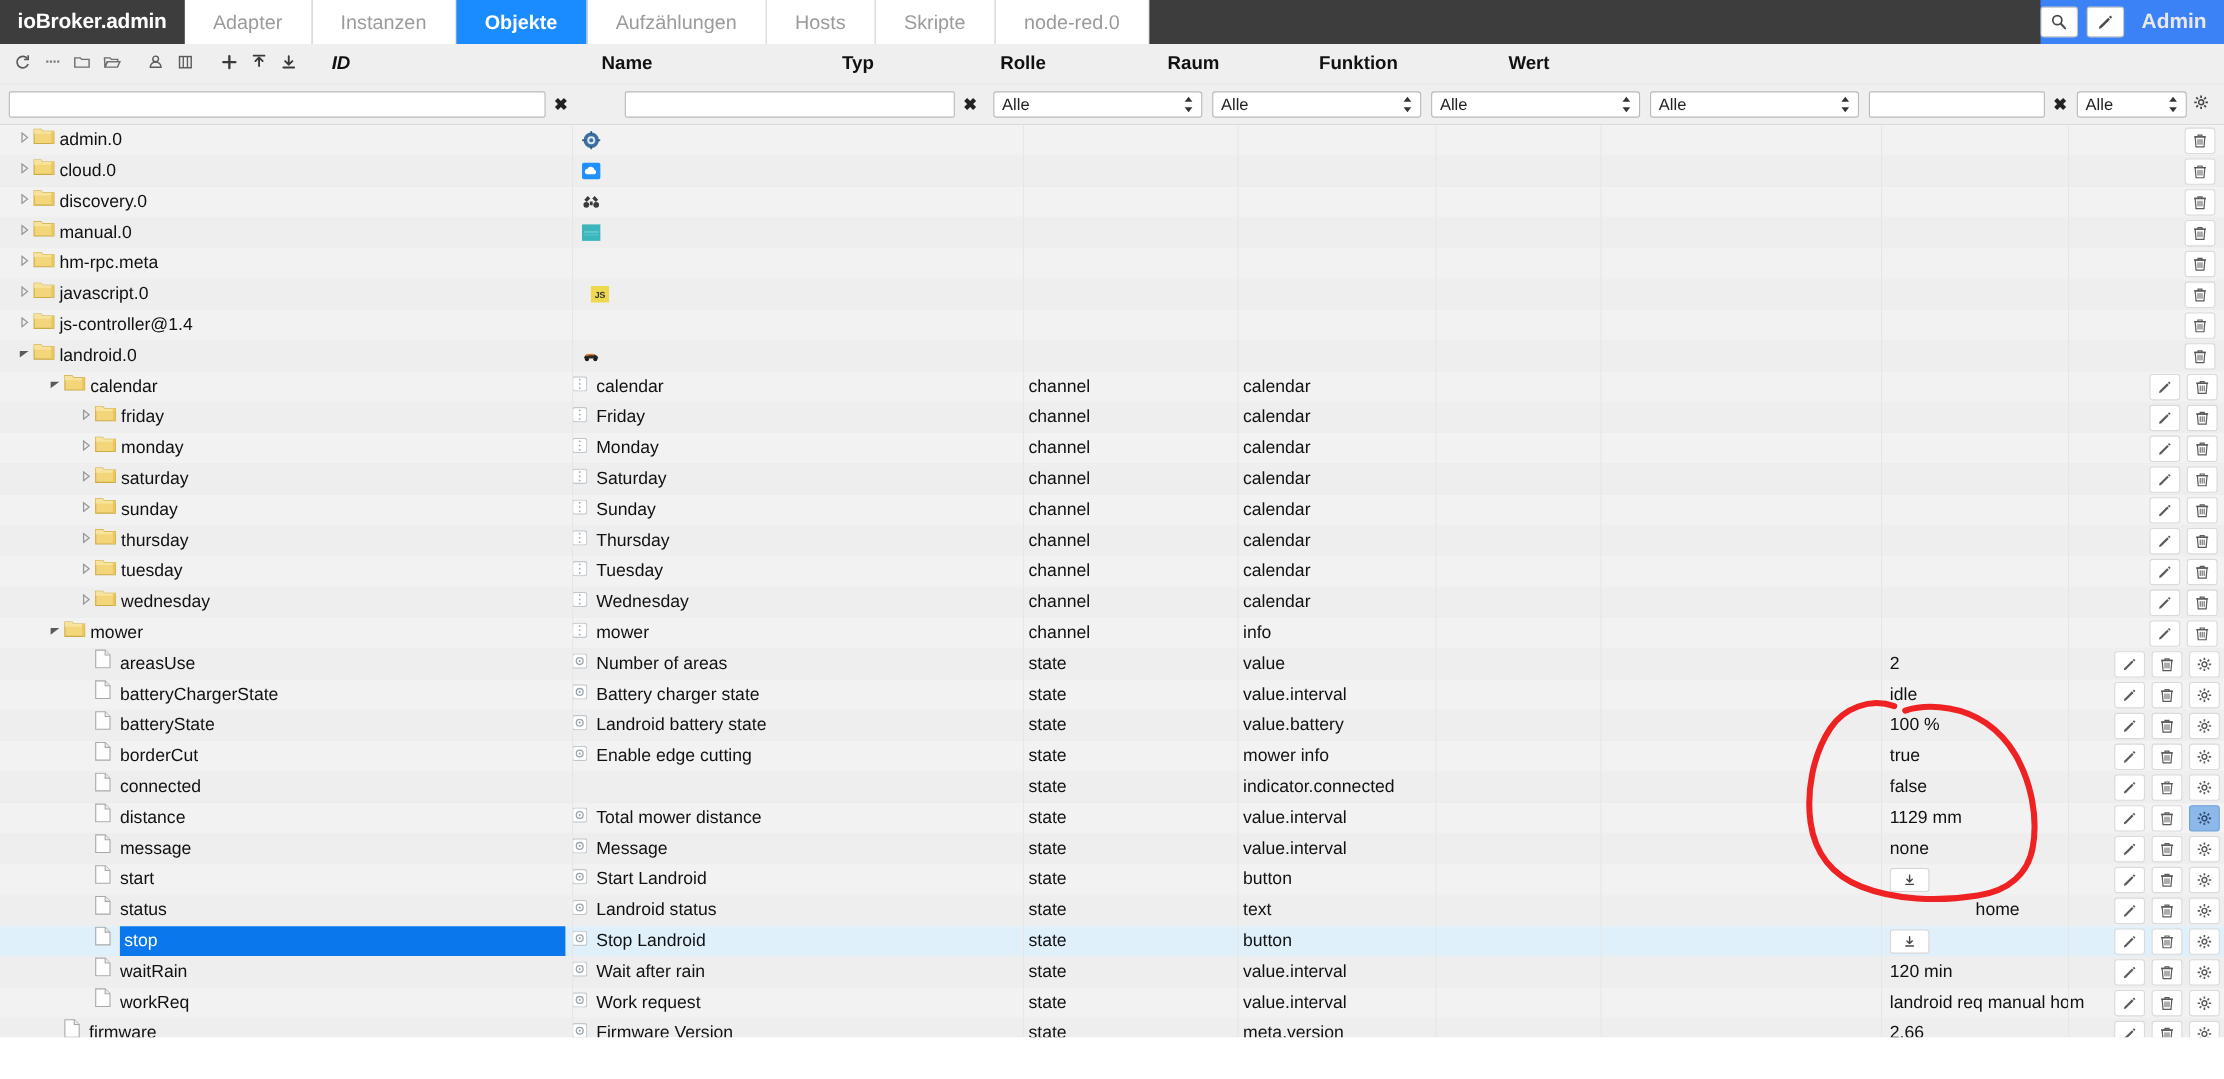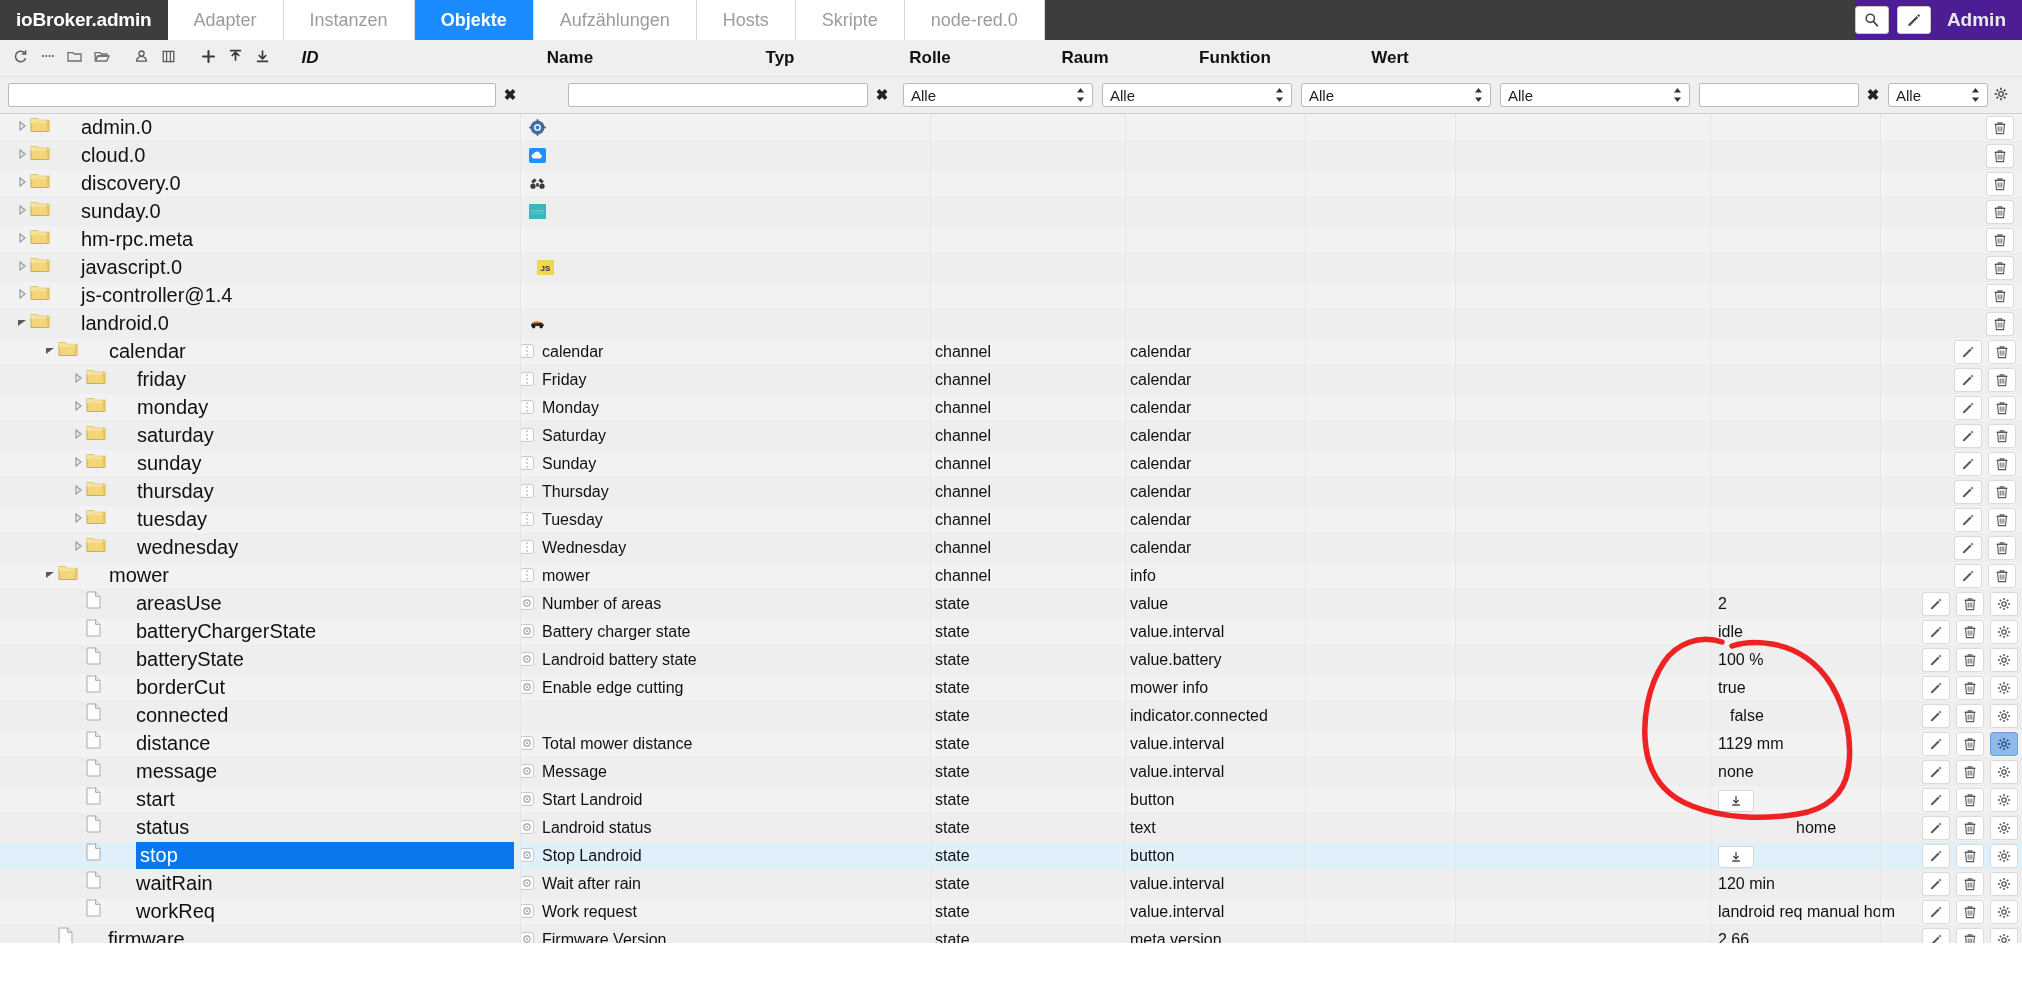--- a/index.html
+++ b/index.html
@@ -17,21 +17,21 @@
     background:#3d3d3d;color:#ffffff;font-weight:bold;font-size:19px;
     display:flex;align-items:center;padding:0 16px;letter-spacing:-.2px;
   }
   .tabs{display:flex;align-items:stretch;flex:0 0 auto;}
   .tab{
     background:#ffffff;color:#9b9b9b;font-size:18px;display:flex;align-items:center;
     padding:0 26px;border-right:1px solid #d9d9d9;cursor:pointer;white-space:nowrap;
   }
   .tab.active{background:#1a8cff;color:#ffffff;font-weight:bold;}
   .topbar-fill{flex:1;background:#3d3d3d;}
-  .topbar-right{display:flex;align-items:center;gap:8px;padding-right:16px;background:#4c1d95;}
+  .topbar-right{display:flex;align-items:center;gap:8px;padding-right:16px;background:#3b82f6;}
   .icon-btn{
     width:32px;height:26px;background:#ffffff;border:1px solid #c8c8c8;border-radius:3px;
     display:flex;align-items:center;justify-content:center;cursor:pointer;
   }
   .icon-btn svg{display:block;}
   .admin-label{color:#e8e8e8;font-size:19px;font-weight:bold;padding-left:8px;}
 
   
   .headerbar{
     height:36px;background:#efefef;border-bottom:1px solid #e2e2e2;
@@ -78,21 +78,21 @@
   .row.alt{background:#eeeeee;}
   .row.sel{background:#dff0fb;}
   .cell{position:absolute;top:0;height:27px;line-height:27px;font-size:16px;color:#111;
         white-space:nowrap;overflow:hidden;}
   .c-id{left:0;}
   .idinner{display:flex;align-items:center;height:27px;}
   .arrow{width:16px;text-align:center;font-size:11px;color:#8a8a8a;flex:0 0 16px;}
   .arrow.open{color:#4a4a4a;}
   .folder{flex:0 0 20px;margin-right:4px;}
   .docicon{flex:0 0 18px;margin-right:5px;}
-  .idtext{font-size:20px;color:#111;margin-left:27px;}
+  .idtext{font-size:16px;color:#111;}
   .row.sel .idhl{background:#0a78ec;color:#fff;padding:2px 6px 3px 4px;}
 
   .c-icon{width:34px;text-align:center;}
   .nameicon{display:inline-block;vertical-align:middle;margin-right:8px;}
   .c-name{}
   .c-wert{}
 
   .acts{position:absolute;top:2px;display:flex;gap:6px;}
   .abtn{
     width:26px;height:22px;background:#fff;border:1px solid #dadada;border-radius:3px;
@@ -420,21 +420,21 @@
         <div class="cell c-id" style="left: 14px; width: 500px;">
           <div class="idinner">
             <span class="arrow"><svg width="10" height="10" viewBox="0 0 10 10">
                 <path d="M3 1 L8 5 L3 9 Z" fill="none" stroke="#9a9a9a" stroke-width="1.2"></path>
               </svg></span>
             <span class="folder"><svg width="20" height="17" viewBox="0 0 20 17">
                 <path d="M1 2.5 h6.4 l1.3 1.8 H19 v11.2 H1 Z" fill="#f3d679" stroke="#cbab46" stroke-width="1"></path>
                 <path d="M1 2.5 h6.4 l1.3 1.8 H19 v2.4 H1 Z" fill="#f7e39c" stroke="none"></path>
                 <rect x="16.6" y="4.3" width="2.4" height="11.2" fill="#e8c75e"></rect>
               </svg></span>
-            <span class="idtext">sunday.0</span>
+            <span class="idtext">manual.0</span>
           </div>
         </div>
         <div class="cell c-icon" style="left: 520px; display: flex; align-items: center; justify-content: center;">
           <svg width="17" height="17" viewBox="0 0 17 17">
             <rect x="0" y="1" width="17" height="15" fill="#3cb6bd"></rect>
             <rect x="2" y="7.3" width="13" height="1.2" fill="#6fd0d4"></rect>
             <rect x="2" y="10" width="13" height="1" fill="#58c6ca"></rect>
           </svg>
         </div>
         <div class="acts" style="left: 1986px;">
@@ -1213,21 +1213,21 @@
             <span class="arrow"></span>
             <span class="docicon"><svg width="15" height="18" viewBox="0 0 15 18">
                 <path d="M1 1 h8.6 L14 5.4 V17 H1 Z" fill="#fdfdfd" stroke="#a9a9a9" stroke-width="1"></path>
                 <path d="M9.6 1 V5.4 H14" fill="#ececec" stroke="#a9a9a9" stroke-width="1"></path>
               </svg></span>
             <span class="idtext">connected</span>
           </div>
         </div>
         <div class="cell" style="left: 935px; width: 180px;">state</div>
         <div class="cell" style="left: 1130px; width: 250px;">indicator.connected</div>
-        <div class="cell c-wert" style="left: 1718px; width: 190px; margin-left: 12px;">false</div>
+        <div class="cell c-wert" style="left: 1718px; width: 190px;">false</div>
         <div class="acts" style="left: 1922px;">
           <div class="abtn">
             <svg width="14" height="14" viewBox="0 0 14 14">
               <path d="M2.2 10.5 L9.2 3.5 L10.6 4.9 L3.6 11.9 L1.8 12.3 Z" fill="#5a5a5a"></path>
               <path d="M9.8 2.9 L10.9 1.8 L12.3 3.2 L11.2 4.3 Z" fill="#5a5a5a"></path>
             </svg>
           </div>
           <div class="abtn">
             <svg width="14" height="14" viewBox="0 0 14 14">
               <path d="M2.6 3.4 h8.8 l-.8 9.2 H3.4 Z" fill="none" stroke="#5a5a5a" stroke-width="1.1"></path>

